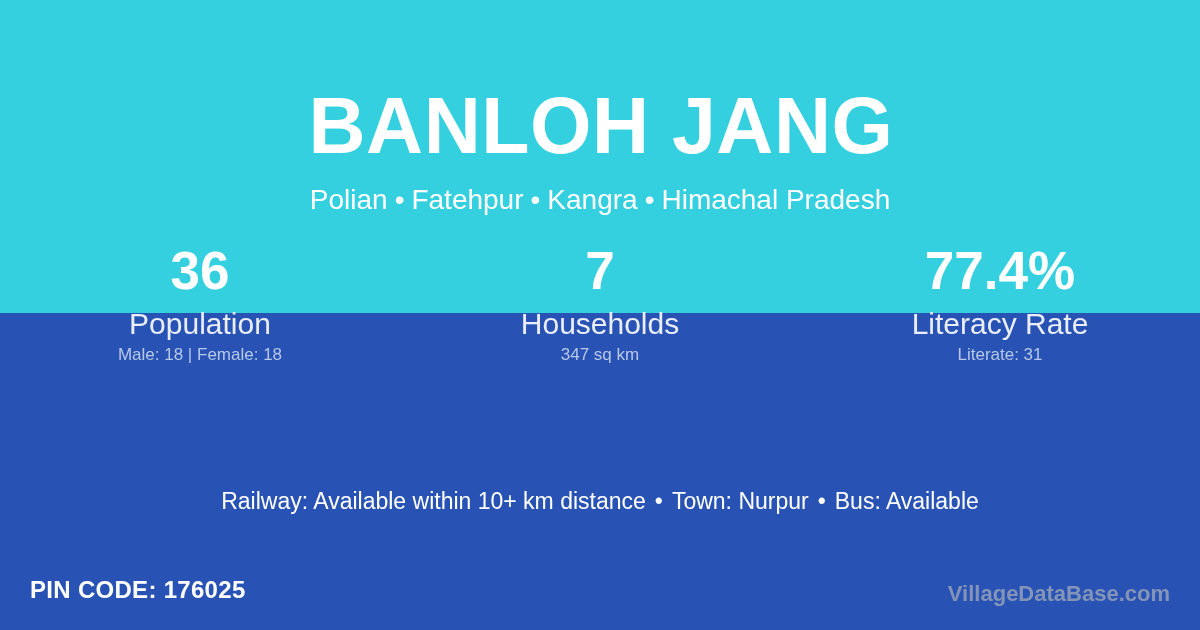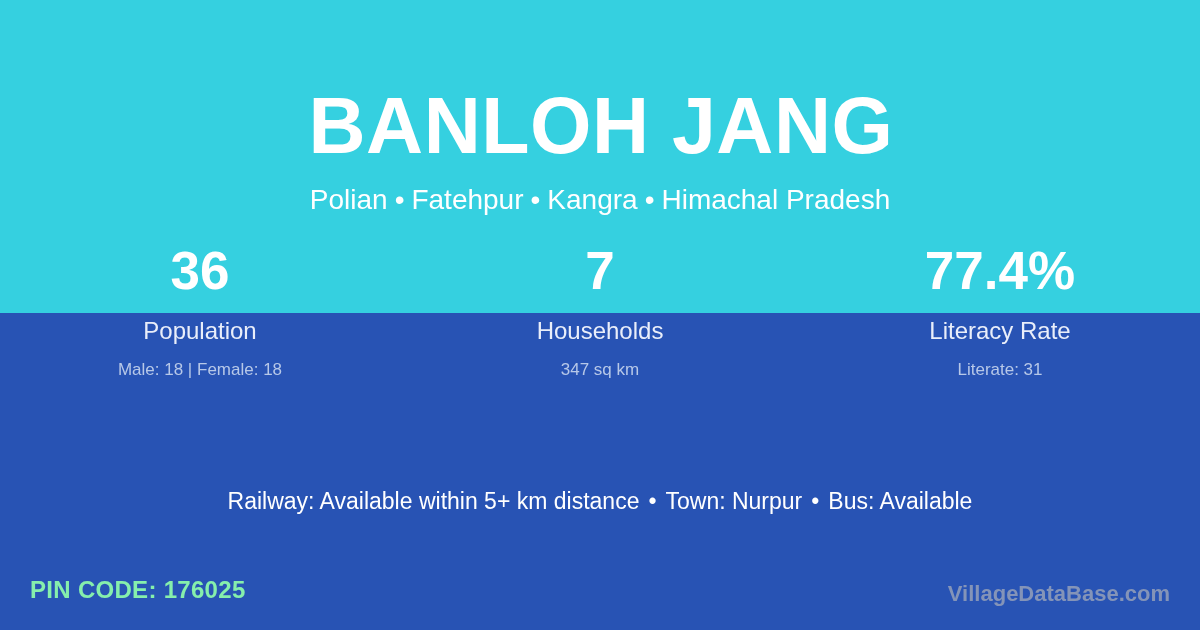--- a/index.html
+++ b/index.html
@@ -98,30 +98,30 @@
     display: block;
     height: 66px;
     font-size: 53px;
     font-weight: bold;
     line-height: 60px;
     color: #ffffff;
     white-space: nowrap;
   }
   .stat-label {
     display: block;
-    margin-top: 8px;
-    font-size: 24px;
+    margin-top: 1px;
+    font-size: 30px;
     font-weight: normal;
     line-height: 32px;
     color: #e9eefa;
     white-space: nowrap;
   }
   .stat-sub {
     display: block;
-    margin-top: 12px;
+    margin-top: 4px;
     font-size: 17px;
     font-weight: normal;
     line-height: 22px;
     color: #b7c8e8;
     white-space: nowrap;
   }
 
   
   .infra-line {
     position: absolute;
@@ -151,21 +151,21 @@
     z-index: 3;
   }
   .pin-code {
     position: absolute;
     left: 30px;
     top: 3px;
     font-size: 24px;
     font-weight: bold;
     line-height: 30px;
     letter-spacing: 0.3px;
-    color: #86efac;
+    color: #ffffff;
     white-space: nowrap;
   }
   .brand {
     position: absolute;
     right: 30px;
     top: 8px;
     font-size: 22px;
     font-weight: bold;
     line-height: 28px;
     color: #8494b8;
@@ -203,21 +203,21 @@
 
     <div class="stat-col">
       <span class="stat-value">77.4%</span>
       <span class="stat-label">Literacy Rate</span>
       <span class="stat-sub">Literate: 31</span>
     </div>
 
   </div>
 
   <div class="infra-line">
-    <span>Railway: Available within 5+ km distance</span><span class="sep">•</span><span>Town: Nurpur</span><span class="sep">•</span><span>Bus: Available</span>
+    <span>Railway: Available within 10+ km distance</span><span class="sep">•</span><span>Town: Nurpur</span><span class="sep">•</span><span>Bus: Available</span>
   </div>
 
   <div class="bottom-bar">
     <span class="pin-code">PIN CODE: 176025</span>
     <span class="brand">VillageDataBase.com</span>
   </div>
 
 </div>
 
 </body></html>

